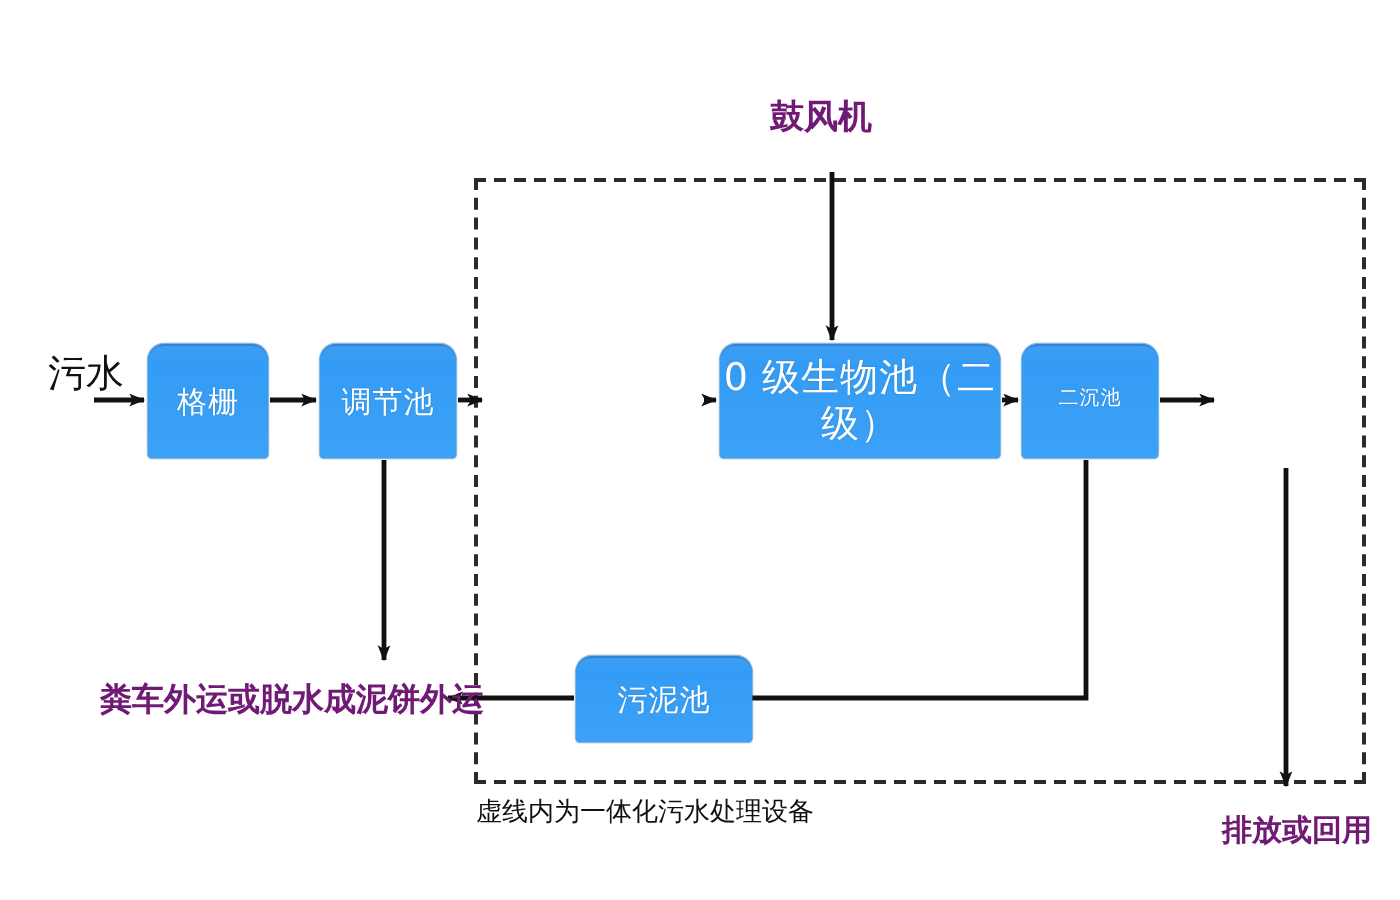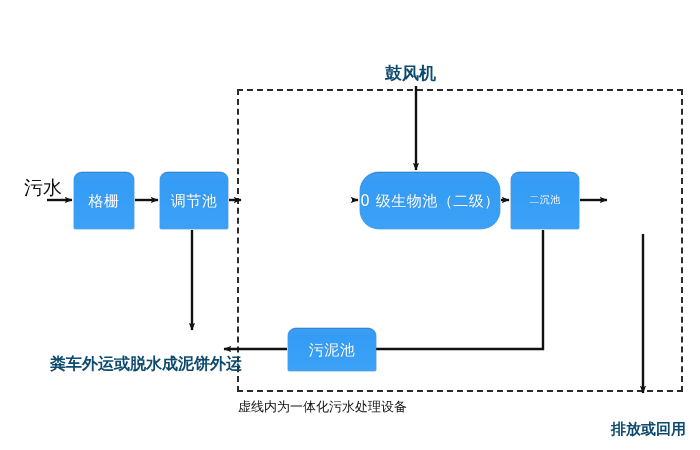--- a/index.html
+++ b/index.html
@@ -41,33 +41,33 @@
     justify-content: center;
     text-align: center;
     line-height: 1.22;
     letter-spacing: 0.5px;
     white-space: pre-line;
     text-shadow: 0 0 1px rgba(0,0,0,0.18);
   }
   .node.n-grid      { left: 74px;  top: 172px; width: 60px;  height: 57px; font-size: 15px; }
   .node.n-adjust    { left: 160px; top: 172px; width: 68px;  height: 57px; font-size: 15px; }
   .node.n-a-stage   { left: 243px; top: 172px; width: 108px; height: 57px; font-size: 15px; }
-  .node.n-o-stage   { left: 360px; top: 172px; width: 140px; height: 57px; font-size: 15px; border-radius: 19px; }
+  .node.n-o-stage   { left: 360px; top: 172px; width: 140px; height: 57px; font-size: 19px; }
   .node.n-clarifier { left: 511px; top: 172px; width: 68px;  height: 57px; font-size: 10px; font-family: Liberation Mono, monospace; }
   .node.n-clearwater{ left: 609px; top: 167px; width: 68px;  height: 66px; font-size: 14px; }
   .node.n-sludge    { left: 288px; top: 328px; width: 88px;  height: 43px; font-size: 15px; }
 
   
   .label {
     position: absolute;
     white-space: nowrap;
     line-height: 1.2;
   }
   .label.black { color: #101010; }
-  .label.blue  { color: #0c4a6e; margin-top: 14px; }
+  .label.blue  { color: #701a75; }
 
   .lbl-influent   { left: 6px;   top: 176px; font-size: 19px; margin-left: 18px; }
   .lbl-blower     { left: 385px; top: 49px;  font-size: 17px; font-weight: bold; }
   .lbl-haul       { left: 50px;  top: 340px; font-size: 16px; font-weight: bold; }
   .lbl-dashnote   { left: 238px; top: 399px; font-size: 13px; }
   .lbl-discharge  { left: 611px; top: 406px; font-size: 15px; font-weight: bold; }
 
   
   #wires {
     position: absolute;

